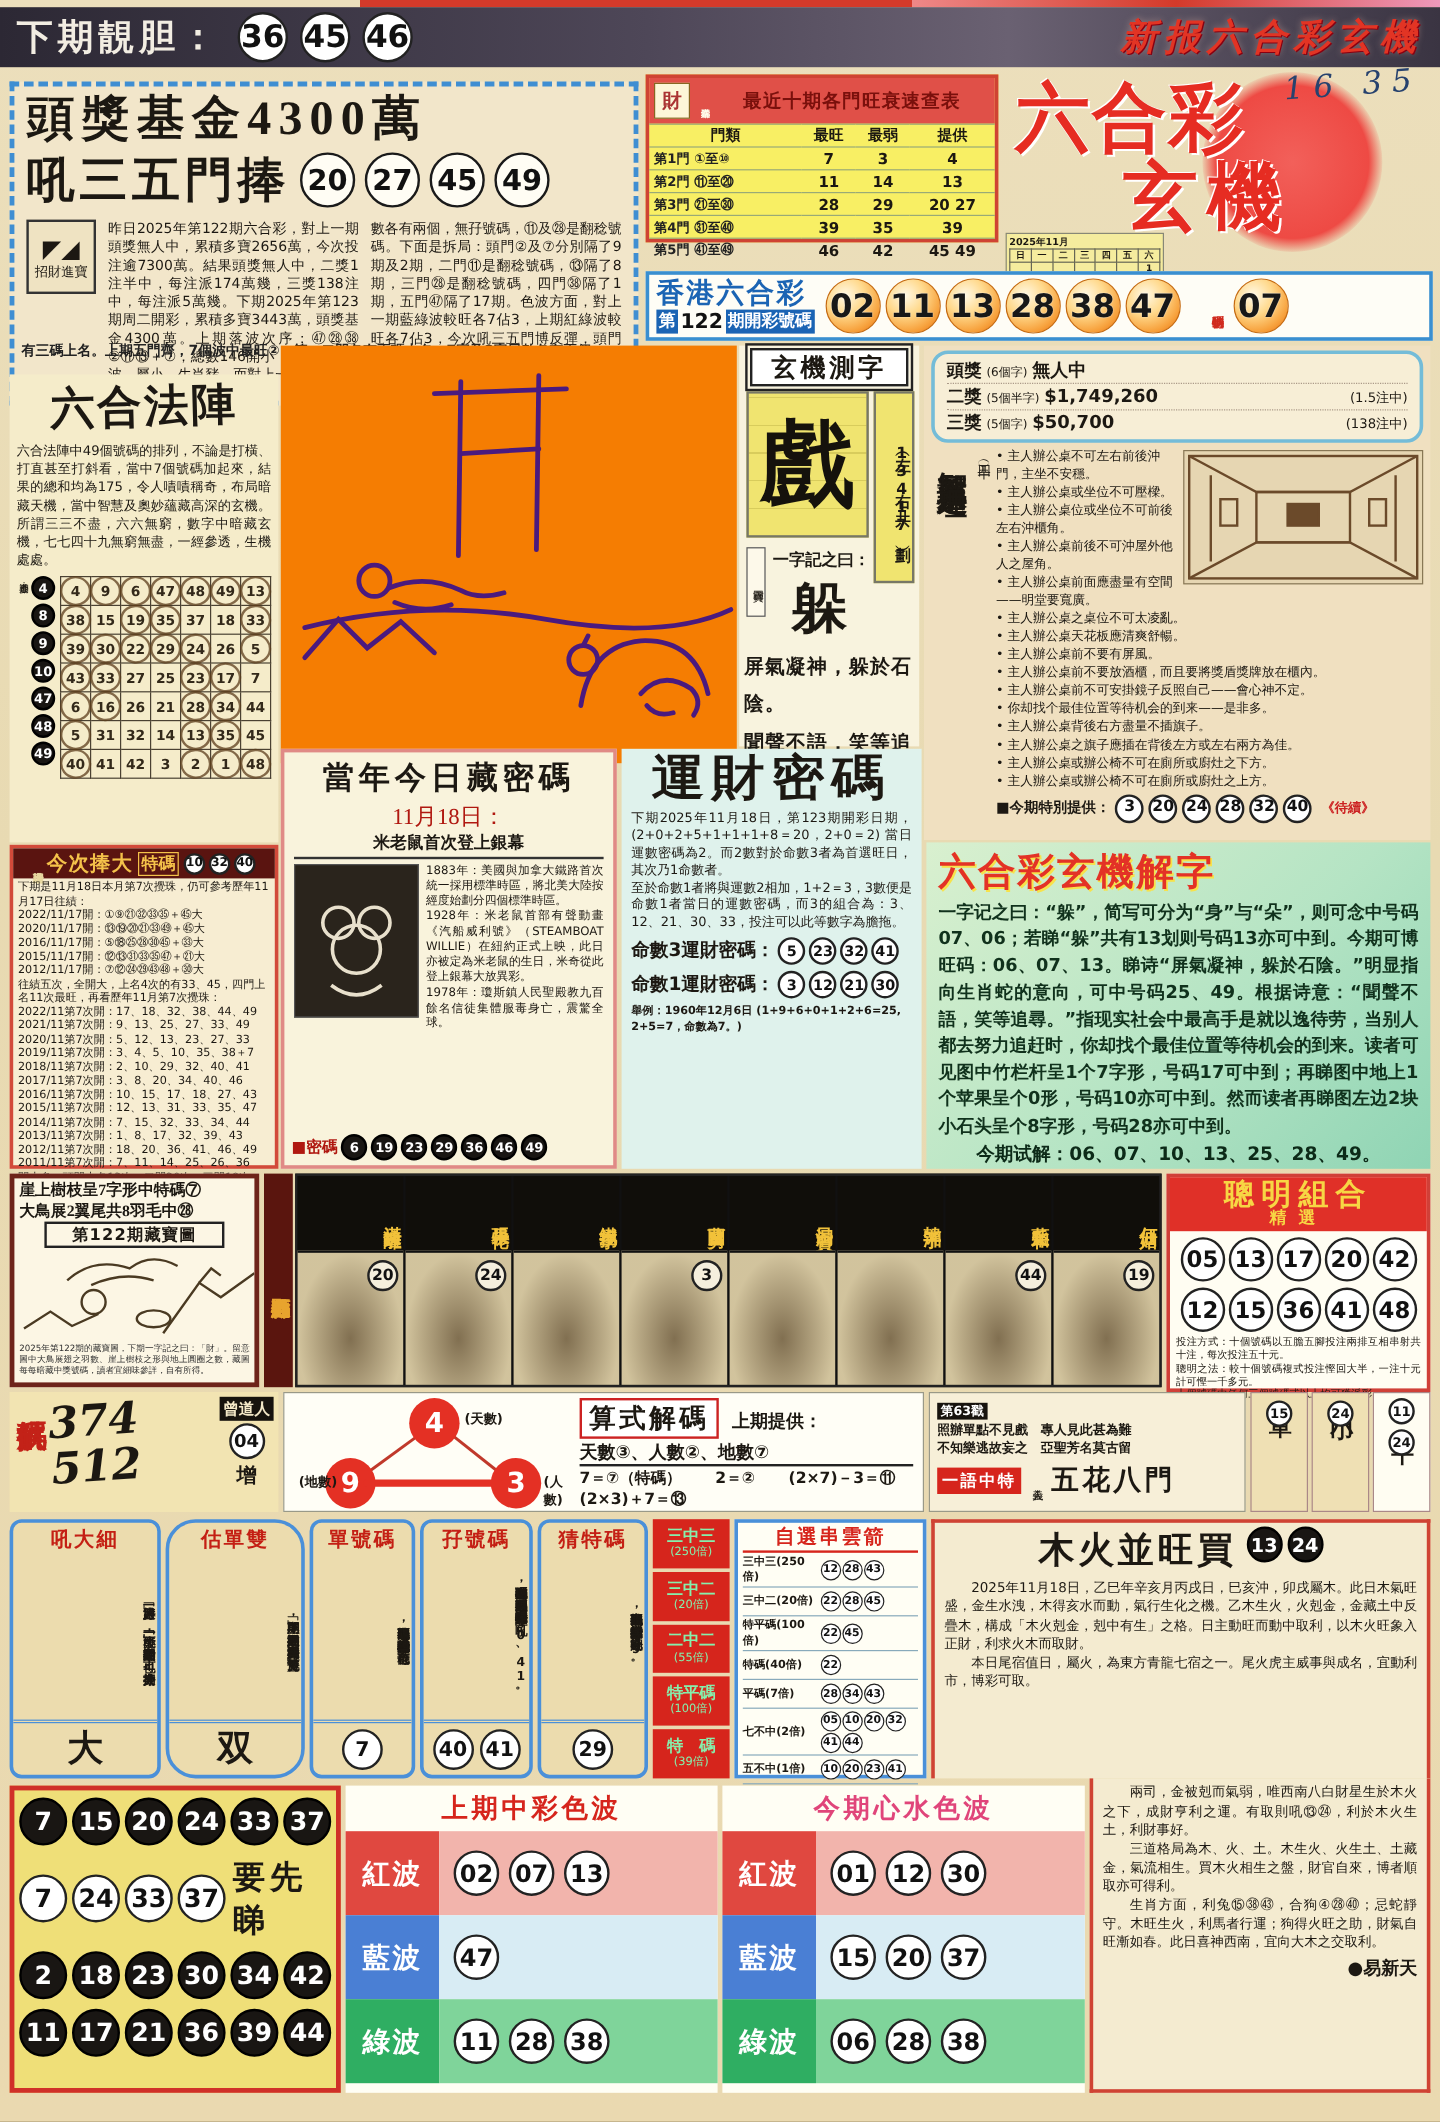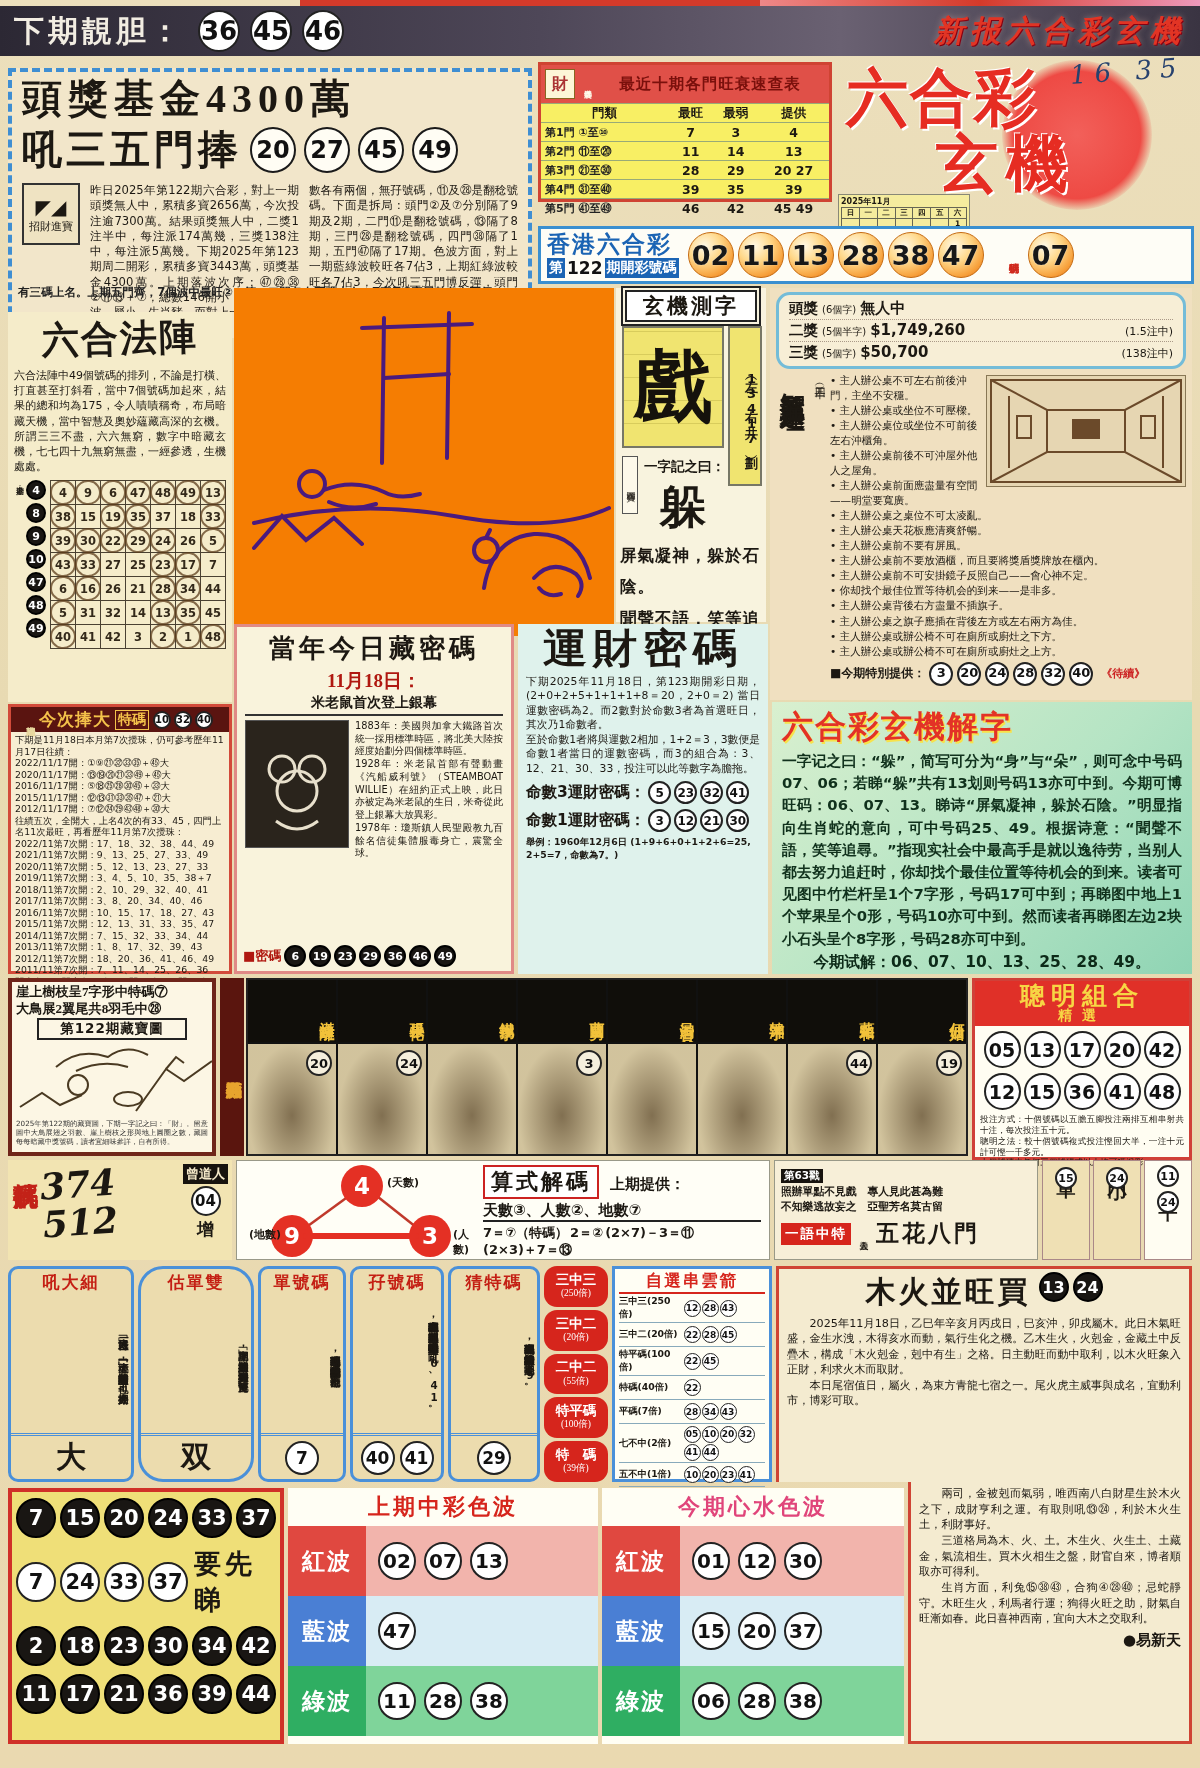--- a/index.html
+++ b/index.html
@@ -137,21 +137,21 @@
     font-weight:bold; }
   #dz .hd .pre { font-size:9px; width:20px; line-height:1; color:#e8d8a0; }
   #dz .hd .big { font-size:17px; letter-spacing:1px; }
   #dz .hd .box { border:1px solid #f4c24a; padding:0 2px; font-size:14px; }
   #dz .hd .bw { width:18px; height:18px; font-size:10px; }
   #dz .bd { padding:2px 4px; font-size:9.3px; line-height:1.24; font-weight:500; }
   #dz .bd .line:last-child { font-weight:900; }
   
   #dn { left:234px; top:624px; width:280px; height:350px; border:3px solid #e08a86; background:#f9f3dc; padding:4px 8px; }
   #dn .t { text-align:center; font-size:26px; font-weight:900; letter-spacing:4px; }
-  #dn .date { text-align:center; margin-top:2px; font-size:19px; font-weight:700; color:#b01810; }
+  #dn .date { text-align:center; margin-top:2px; font-size:19px; font-weight:400; color:#b01810; }
   #dn .ev { text-align:center; font-size:14px; font-weight:900; border-bottom:2px solid #333; padding-bottom:2px; }
   #dn .mick { float:left; width:104px; height:128px; background:#2a241c; border:1px solid #555;
     margin:4px 6px 2px 0; position:relative; }
   #dn .paras { font-size:9.8px; line-height:1.3; margin-top:4px; text-align:justify; }
   #dn .code { position:absolute; left:6px; bottom:4px; display:flex; align-items:center; gap:3px;
     font-weight:900; font-size:13px; }
   #dn .code .bk { width:22px; height:22px; font-size:11px; }
   
   #yc { left:518px; top:624px; width:250px; height:350px; background:#dff2ec; padding:3px 8px; }
   #yc .t { font-size:44px; font-weight:900; letter-spacing:6px; text-align:center; line-height:1;
@@ -208,21 +208,21 @@
   #ss .tri { position:relative; width:230px; flex:none; }
   #ss .c { position:absolute; width:42px; height:42px; border-radius:50%; background:#e43024; color:#fff;
     font-size:23px; font-weight:900; display:flex; align-items:center; justify-content:center; }
   #ss .lab { position:absolute; font-size:11px; font-weight:bold; }
   #ss .bar { position:absolute; left:58px; top:68px; width:116px; height:6px; background:#e43024; border-radius:3px; }
   #ss .rt { flex:1; }
   #ss .st { display:inline-block; border:2px solid #c22; padding:0 6px; font-size:22px; font-weight:900;
     letter-spacing:3px; background:#fff; }
   #ss .prov { display:inline-block; font-size:15px; font-weight:900; margin-left:6px; }
   #ss .prov2 { font-size:15px; font-weight:900; border-bottom:2px solid #222; margin-top:2px; }
-  #ss .eqs { display:flex; flex-wrap:wrap; column-gap:2px; font-size:13px; font-weight:bold; margin-top:3px; line-height:1.3; }
+  #ss .eqs { display:flex; flex-wrap:wrap; column-gap:28px; font-size:13px; font-weight:bold; margin-top:3px; line-height:1.3; }
   
   #d63 { left:774px; top:1160px; width:264px; height:100px; background:#f7efd8; border:1px solid #998; padding:3px 6px; }
   #d63 .tag { display:inline-block; background:#17130e; color:#fff; font-size:10.5px; padding:0 3px; font-weight:bold; }
   #d63 .poem { font-size:10.8px; font-weight:bold; line-height:1.4; margin-top:1px; font-family:"DejaVu Serif",serif; }
   #d63 .botrow { display:flex; align-items:center; gap:6px; margin-top:4px; }
   #d63 .redbox { background:#d6251c; color:#fff; font-size:13.5px; font-weight:900; padding:2px 4px; letter-spacing:2px; }
   #d63 .by { font-size:9px; }
   #d63 .big { font-size:23px; font-weight:900; letter-spacing:3px; }
   
   #strips { left:1042px; top:1160px; width:150px; height:100px; display:flex; gap:3px; }
@@ -237,22 +237,22 @@
     background:#ecdcae; display:flex; flex-direction:column; overflow:hidden; }
   .adv .at { text-align:center; color:#c41f14; font-weight:900; font-size:17px; letter-spacing:2px;
     padding:2px 0 0; }
   .adv .ab { flex:1; display:flex; justify-content:center; padding:3px 2px;
     font-size:10.3px; line-height:1.15; font-weight:600; letter-spacing:0; }
   .adv .aa { border-top:3px double #4a90d9; height:46px; display:flex; align-items:center;
     justify-content:center; gap:5px; font-size:30px; font-weight:900; font-family:"DejaVu Serif",serif; }
   .adv .aa .bw { width:34px; height:34px; font-size:17px; }
   
   #stack { left:544px; top:1266px; width:64px; height:216px; display:flex; flex-direction:column; gap:3px; }
-  #stack .o { flex:1; background:#d6251c; color:#ffffff; text-align:center; display:flex; flex-direction:column;
-    justify-content:center; border-radius:13px;font-family:Liberation Serif, serif; }
+  #stack .o { flex:1; background:#d6251c; color:#86efac; text-align:center; display:flex; flex-direction:column;
+    justify-content:center; border-radius:0; }
   #stack .on { font-size:13.5px; font-weight:900; line-height:1.05; }
   #stack .oo { font-size:9.5px; }
   
   #cj { left:612px; top:1266px; width:160px; height:216px; border:3px solid #4a90d9; background:#fffef4; padding:1px 4px; }
   #cj .t { text-align:center; color:#d6251c; font-size:16.5px; font-weight:900; letter-spacing:2px;
     border-bottom:2px solid #d6251c; }
   #cj .r { display:flex; align-items:center; gap:2px; border-bottom:1px solid #8ab; padding:1px 0; min-height:24px; }
   #cj .rl { font-size:9.3px; font-weight:bold; width:62px; flex:none; }
   #cj .r .bw { width:17px; height:17px; font-size:9px; border-width:1.5px; margin:0.5px; }
   #cj .r .bwrap { display:flex; flex-wrap:wrap; }

